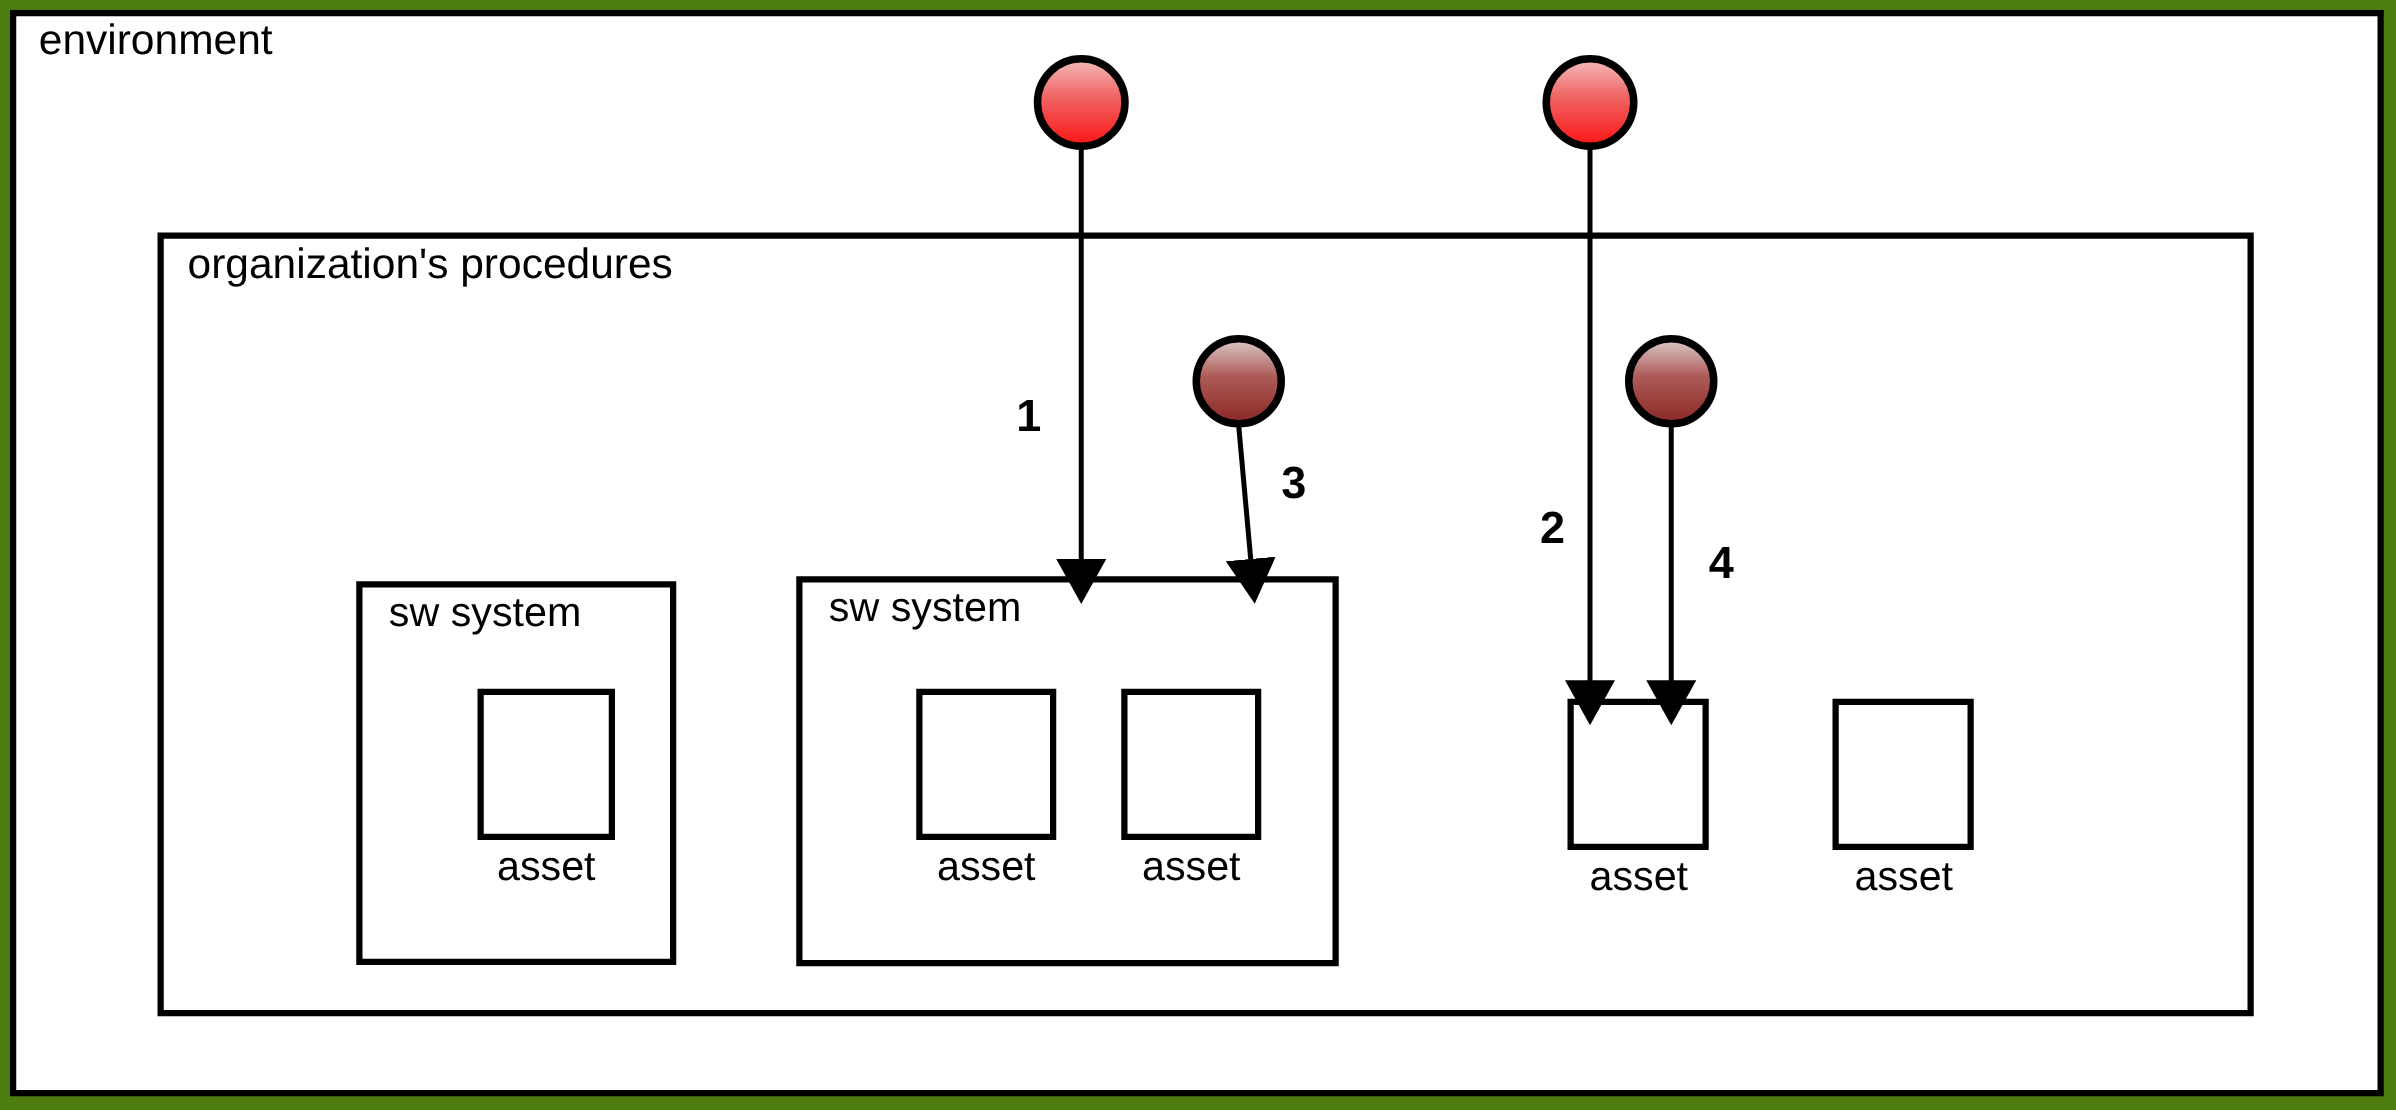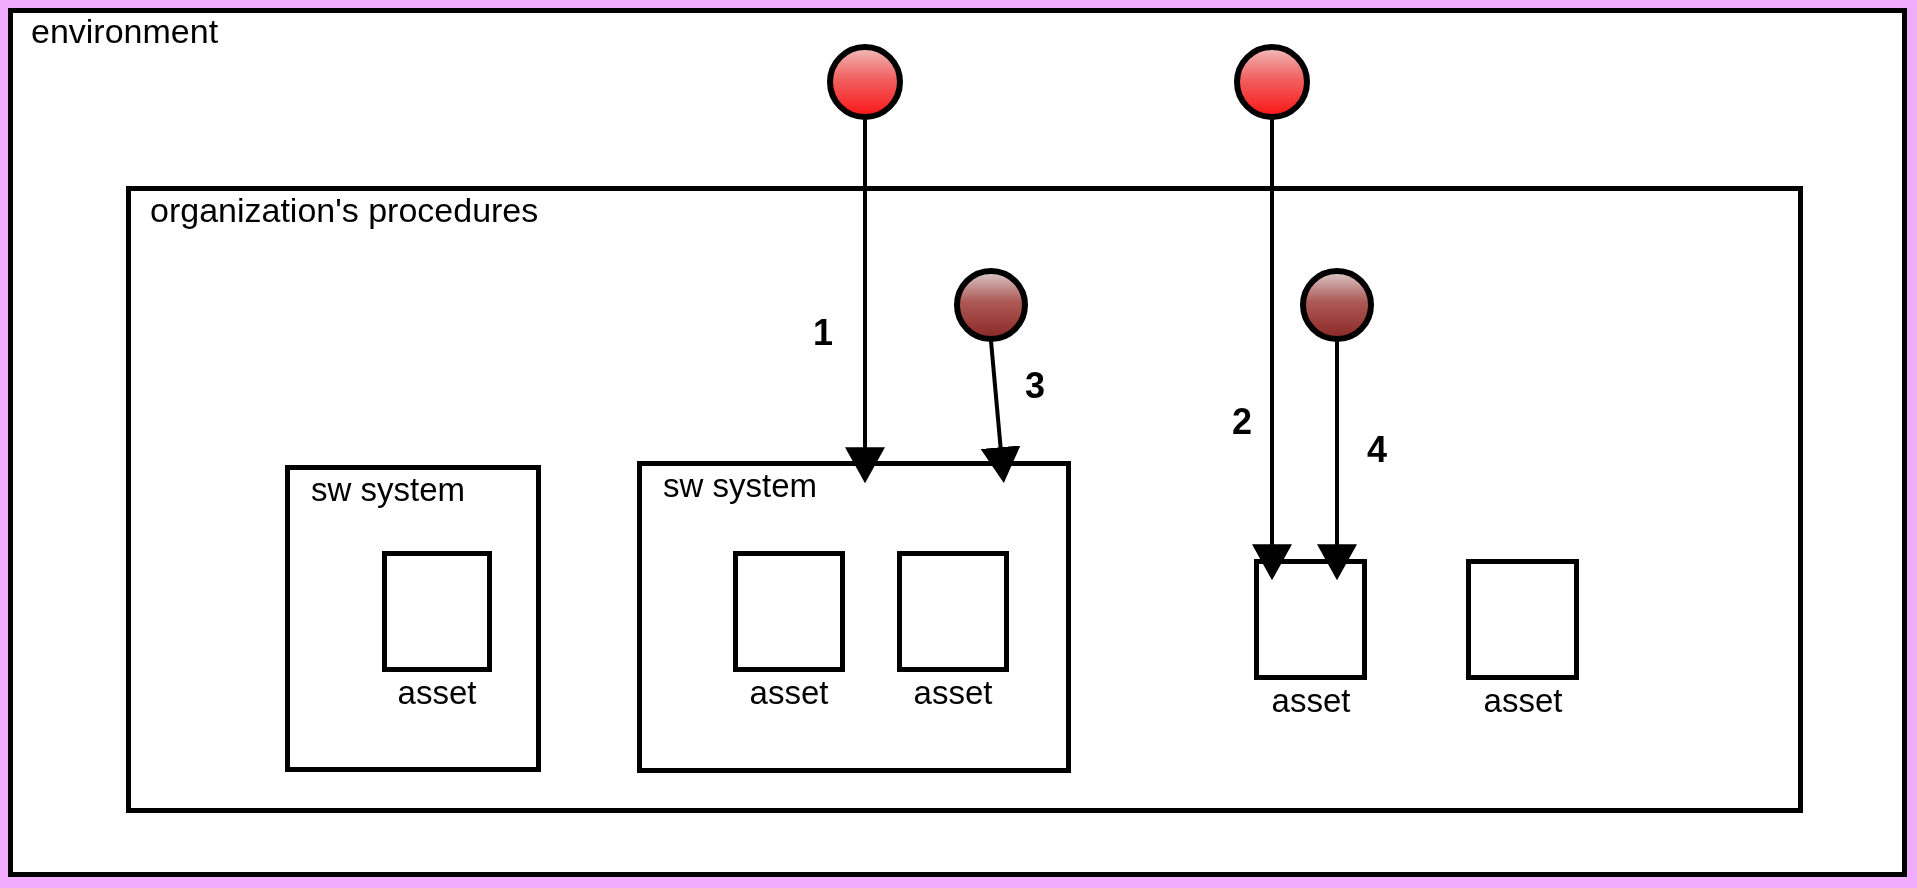--- a/index.html
+++ b/index.html
@@ -4,21 +4,21 @@
 <style>
   html, body {
     margin: 0;
     padding: 0;
     background: #ffffff;
   }
   #diagram-root {
     position: relative;
     width: 1917px;
     height: 888px;
-    background: #f0abfc;
+    background: #4d7c0f;
     font-family: "Liberation Sans", sans-serif;
     overflow: hidden;
   }
   svg#scene {
     display: block;
     width: 1917px;
     height: 888px;
   }
   .container-label {
     font-family: "Liberation Sans", sans-serif;

